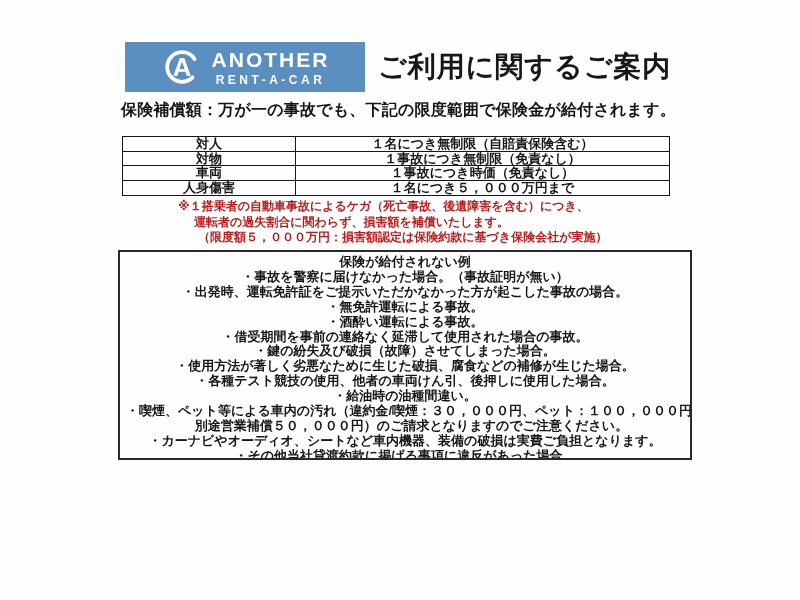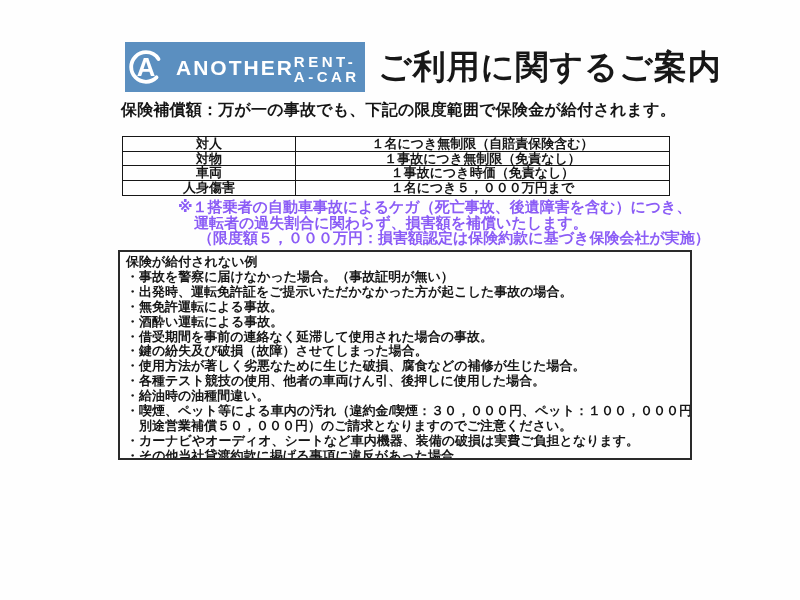--- a/index.html
+++ b/index.html
@@ -11,31 +11,31 @@
     position:relative;
   }
   .page{position:absolute;inset:0;background:#fefefe;}
 
   
   .logo-band{
     position:absolute;left:125px;top:42px;width:240px;height:50px;
     display:flex;align-items:center;justify-content:center;gap:9px;
   }
   .logo-mark{width:42px;height:42px;flex:0 0 auto;}
-  .logo-text{display:flex;flex-direction:row;align-items:center;line-height:1;}
+  .logo-text{display:flex;flex-direction:column;align-items:center;line-height:1;}
   .logo-name{
     color:#fff;font-weight:900;font-size:21px;letter-spacing:2px;
   }
   .logo-sub{
-    color:#fff;font-weight:700;font-size:15px;letter-spacing:3.5px;margin-top:4px;
+    color:#fff;font-weight:700;font-size:12px;letter-spacing:3.5px;margin-top:4px;
   }
   .doc-title{
     position:absolute;left:378px;top:40px;width:315px;height:54px;
     display:flex;align-items:center;
-    font-size:33px;font-weight:900;letter-spacing:1px;color:#171717;
+    font-size:28px;font-weight:900;letter-spacing:1px;color:#171717;
     white-space:nowrap;
   }
 
   
   .claim{
     position:absolute;left:121px;top:100px;width:575px;
     font-size:16px;font-weight:800;letter-spacing:0.2px;color:#151515;
     white-space:nowrap;
   }
 
@@ -49,36 +49,36 @@
     font-size:13px;font-weight:700;color:#161616;
     padding:0 4px;height:13.5px;line-height:1.05;
     white-space:nowrap;overflow:hidden;
   }
   .coverage td.type{width:164px;text-align:center;}
   .coverage td.detail{text-align:center;}
 
   
   .notes{
     position:absolute;left:178px;top:199px;width:500px;
-    font-size:15px;font-weight:700;color:#8b5cf6;line-height:15.5px;
+    font-size:12px;font-weight:700;color:#b91c1c;line-height:15.5px;
     white-space:nowrap;
   }
   .notes .n1{padding-left:0;}
   .notes .n2{padding-left:16px;}
   .notes .n3{padding-left:20px;}
 
   
   .exclusions{
     position:absolute;left:118px;top:250px;width:558px;height:200px;
     border:2px solid #2a2a2a;background:transparent;
     padding:3px 6px;
     font-size:13px;font-weight:700;color:#161616;line-height:14.9px;
     white-space:nowrap;overflow:hidden;
   }
-  .exclusions .line{white-space:nowrap;}
+  .exclusions .line{white-space:nowrap;text-align:center;}
   .exclusions .cont{padding-left:13px;}
 </style>
 </head>
 <body>
 
 <div class="page">
 
   <div class="logo-band" id="logoBand" style="background: rgb(91, 143, 192);">
     <span class="logo-mark">
       <svg viewBox="0 0 44 44" width="42" height="42" aria-hidden="true">

